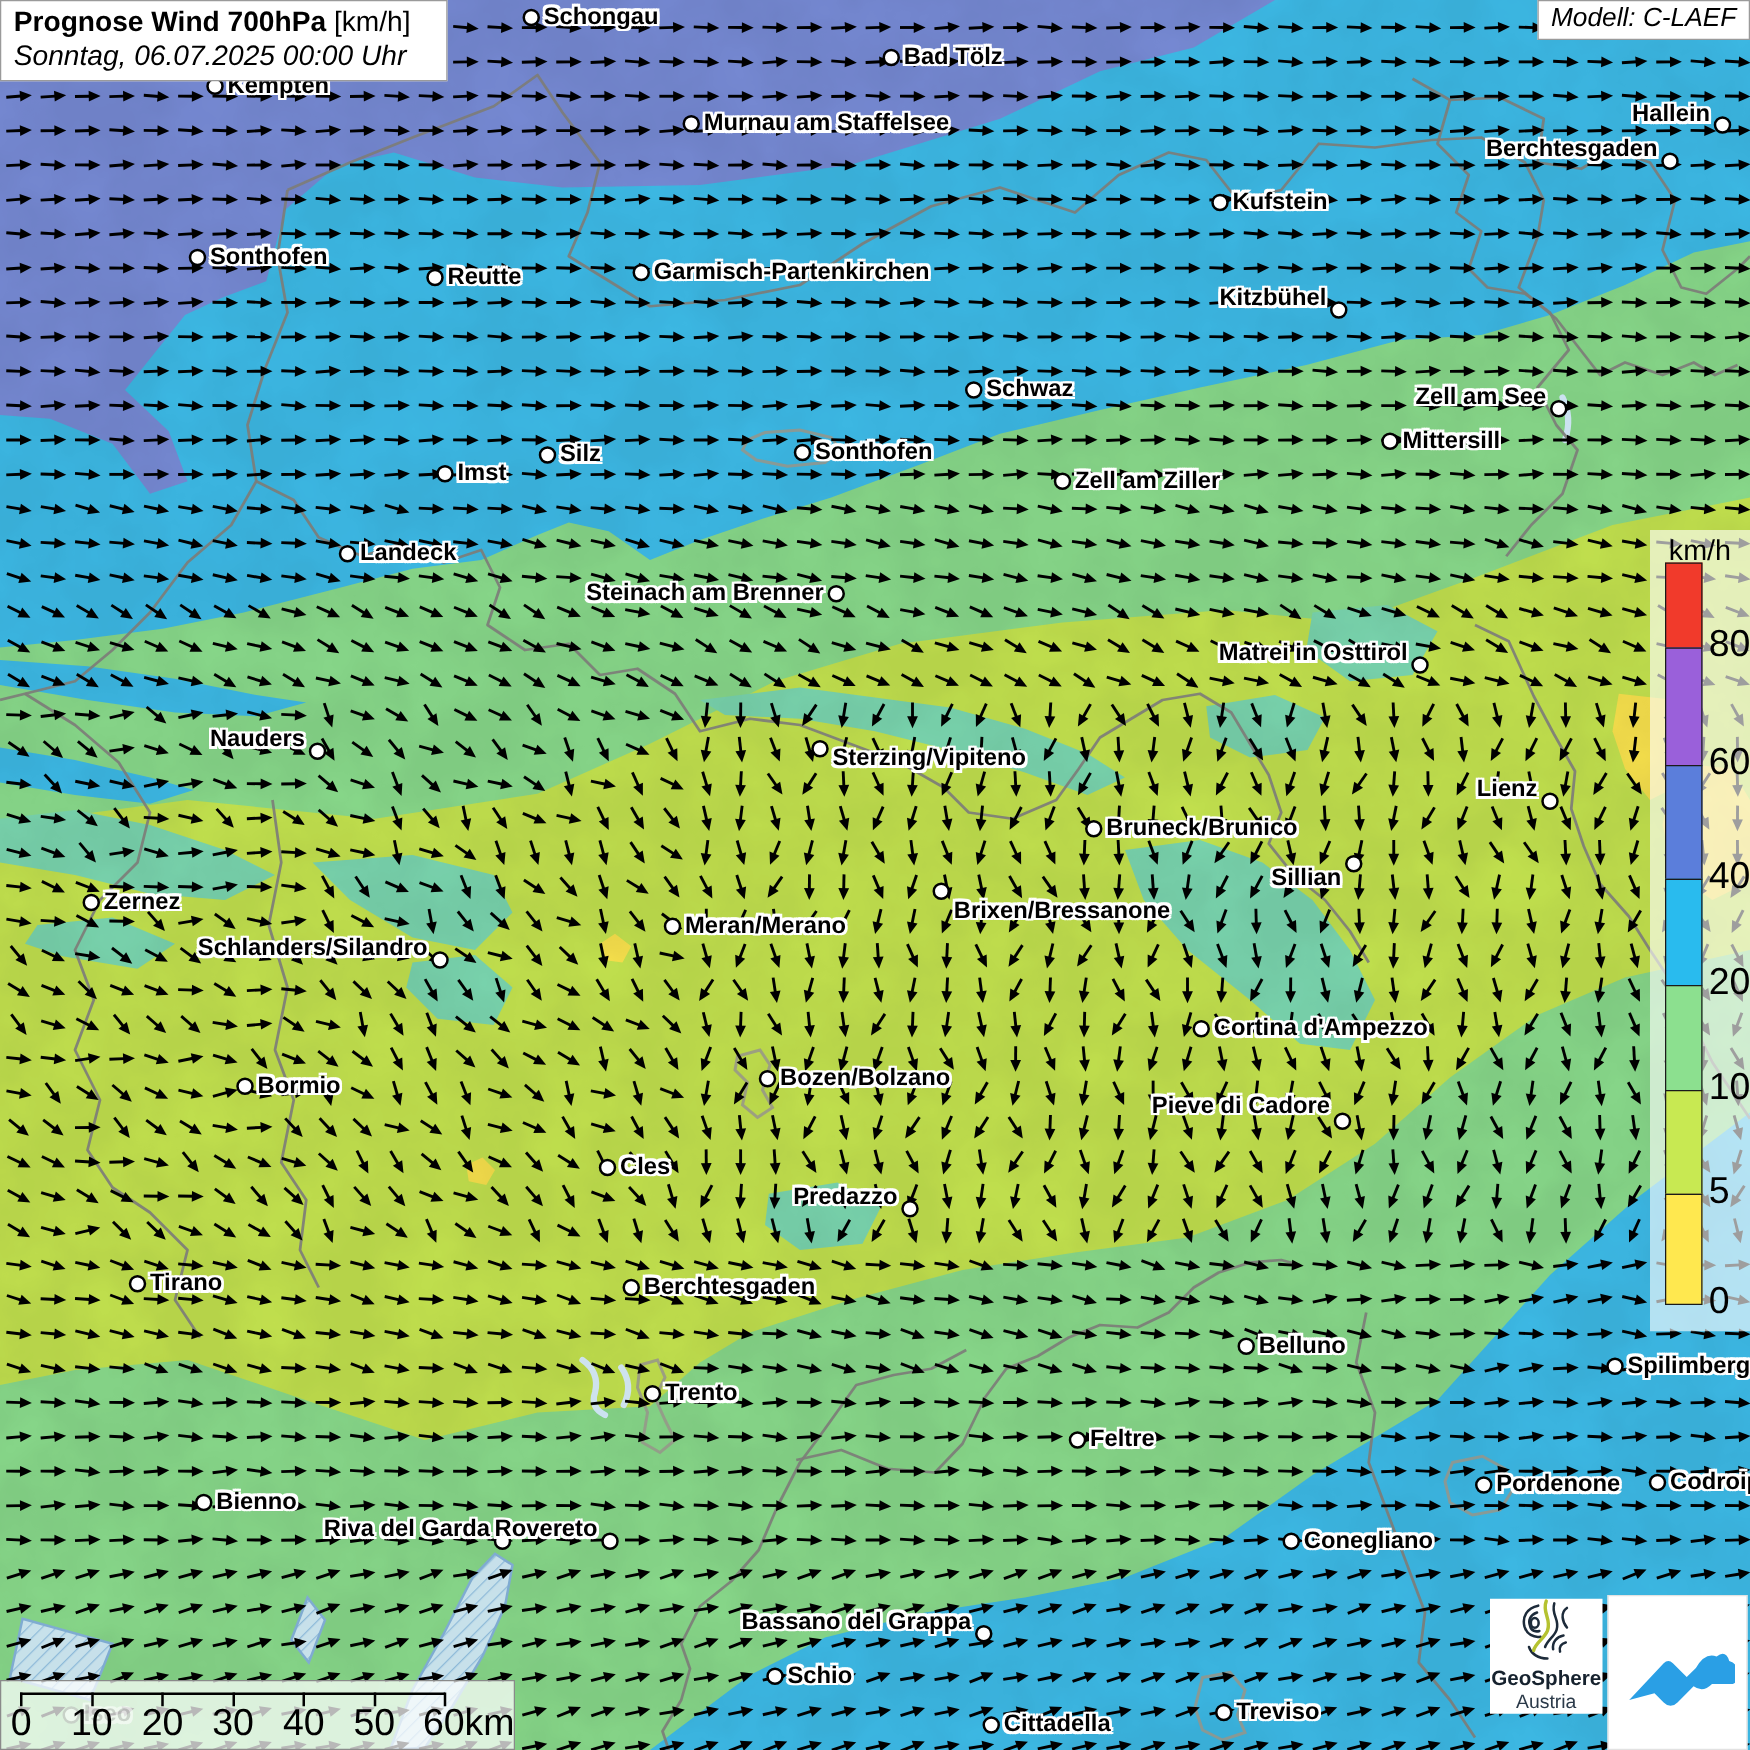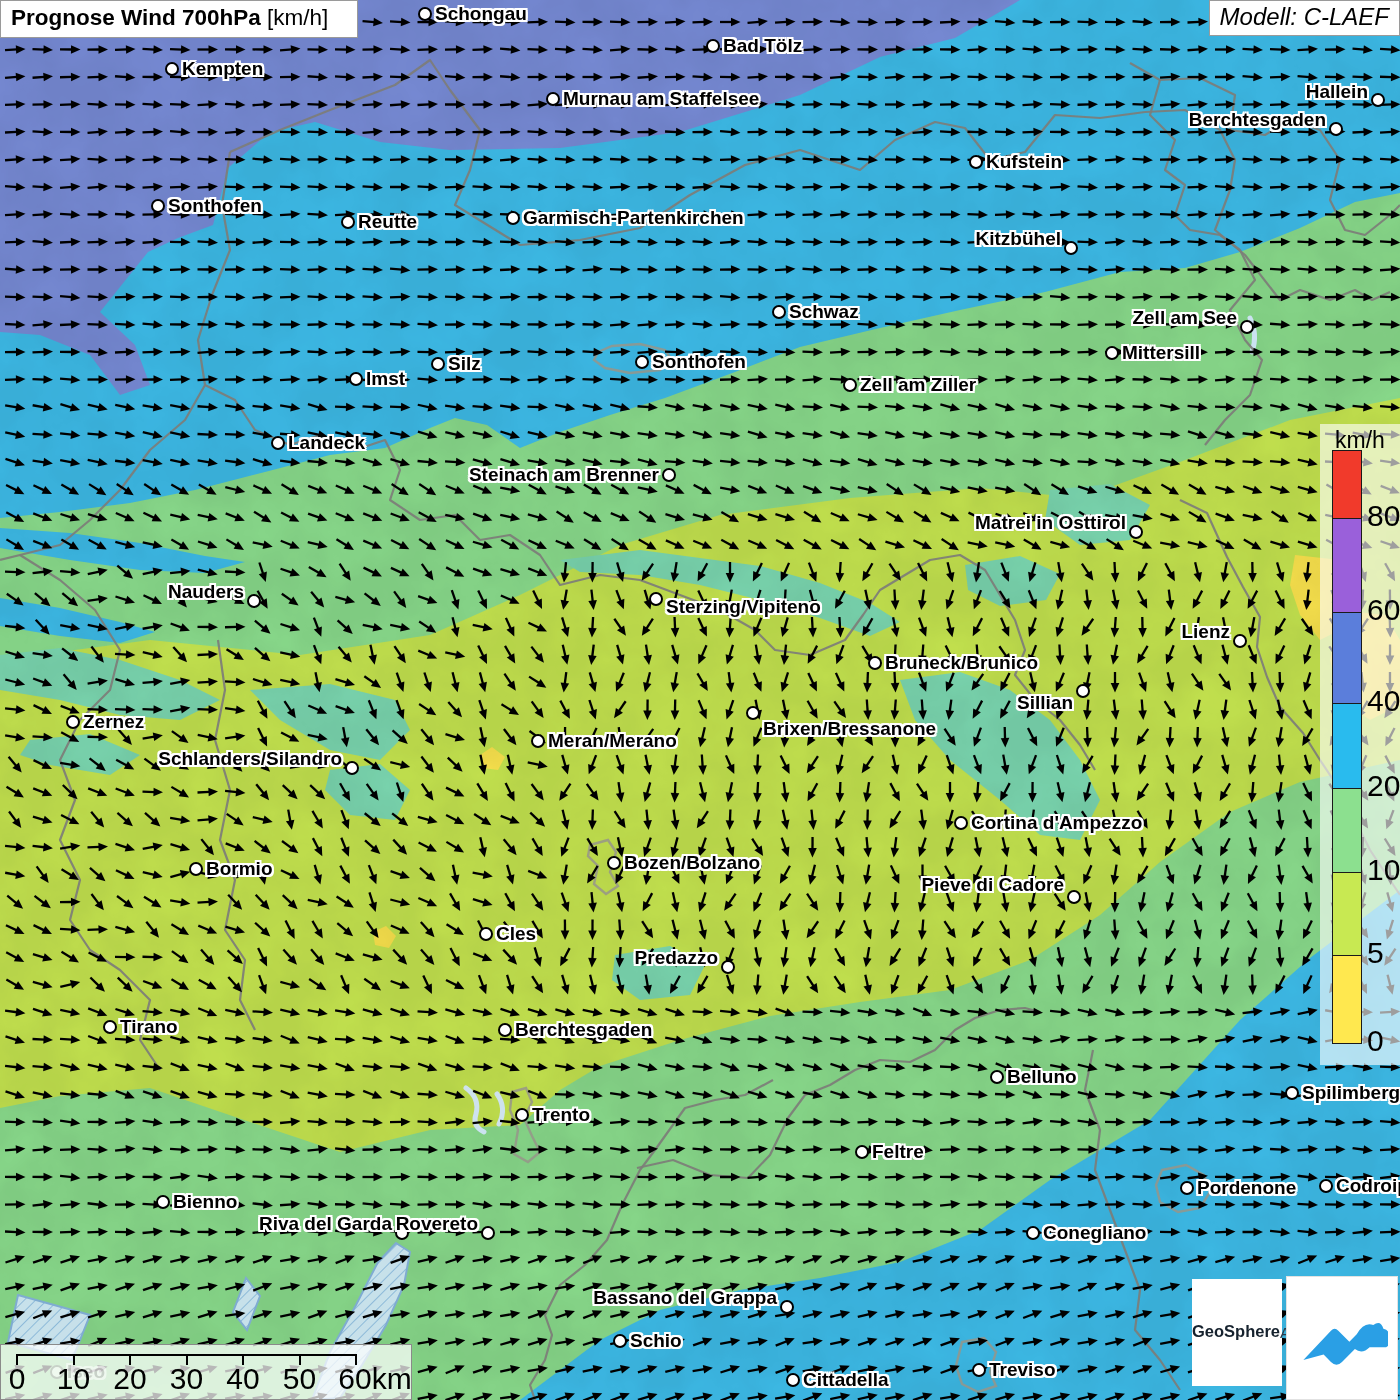--- a/index.html
+++ b/index.html
@@ -19,33 +19,33 @@
   .city .lbl.r{left:10px;}
   .city .lbl.l{right:10px;}
   .city.faded{opacity:.55;}
   
   .titlebox{position:absolute;left:0;top:0;width:358px;box-sizing:border-box;background:#fff;
             border:1px solid #9a9a9a;padding:3px 10px 6px;z-index:30;}
   .titlebox .t1{font-size:22.5px;font-weight:bold;color:#000;line-height:1.22;}
   .titlebox .t1 .unit{font-weight:normal;}
   .titlebox .t2{font-size:22.5px;font-style:italic;color:#000;line-height:1.2;}
   .modelbox{position:absolute;right:0;top:0;background:#fff;border:1px solid #9a9a9a;
-            padding:2px 10px 4px;font-size:24px;font-style:italic;color:#000;z-index:30;}
+            padding:2px 10px 4px;font-size:21px;font-style:italic;color:#000;z-index:30;}
   .legend{position:absolute;left:1320px;top:424px;width:80px;height:641px;
           background:rgba(255,255,255,.62);z-index:25;}
   .legend .unit{position:absolute;left:15px;top:3px;font-size:23px;color:#000;}
   .legend .seg{position:absolute;left:12px;width:30px;border:1px solid #1a1a1a;box-sizing:border-box;}
   .legend .seglbl{position:absolute;left:47px;font-size:30px;color:#000;}
   .scalebar{position:absolute;left:0;top:1344px;width:412px;height:56px;box-sizing:border-box;
             background:rgba(255,255,255,.72);border:1px solid #8a8a8a;z-index:25;}
   .scalebar .line{position:absolute;left:15px;top:9px;width:340px;height:2px;background:#000;}
   .scalebar .tick{position:absolute;top:9px;width:2px;height:11px;background:#000;}
   .scalebar .num{position:absolute;top:17px;font-size:30px;color:#000;transform:translateX(-50%);}
-  .geobox{position:absolute;left:1192px;top:1279px;width:90px;height:107px;background:#fff;
-          z-index:30;display:flex;flex-direction:row;align-items:center;justify-content:flex-start;}
+  .geobox{position:absolute;left:1192px;top:1279px;width:90px;height:92px;background:#fff;
+          z-index:30;display:flex;flex-direction:column;align-items:center;justify-content:flex-start;}
   .geobox .gname{font-size:16.5px;font-weight:bold;color:#16222e;margin-top:-2px;}
   .geobox .gcountry{font-size:15.5px;color:#2b3a49;}
   .partnerbox{position:absolute;left:1286px;top:1276px;width:112px;height:124px;background:#fff;
           border:1px solid #e2e2e2;box-sizing:border-box;z-index:30;
           display:flex;align-items:center;justify-content:center;}
 </style>
 </head>
 <body>
 
 <div class="stage">
@@ -2932,20 +2932,21 @@
         <span class="lbl r" style="top: 0px;">Iseo</span>
       </div>
       <div class="city" style="left: 793px; top: 1380px;">
         <span class="dot"></span>
         <span class="lbl r" style="top: 0px;">Cittadella</span>
       </div>
     </div>
 
   <div class="titlebox">
     <div class="t1"><b>Prognose Wind 700hPa</b><span class="unit"> [km/h]</span></div>
+    <div class="t2">Sonntag, 06.07.2025 00:00 Uhr</div>
   </div>
 
   <div class="modelbox">Modell: C-LAEF</div>
 
   <div class="legend" id="legend">
     <div class="unit">km/h</div>
   <div class="seg" style="top: 26px; height: 69px; background: rgb(241, 58, 43);"></div>
       <div class="seglbl" style="top: 75px;">80</div>
       <div class="seg" style="top: 94px; height: 95px; background: rgb(154, 96, 218);"></div>
       <div class="seglbl" style="top: 169px;">60</div>

